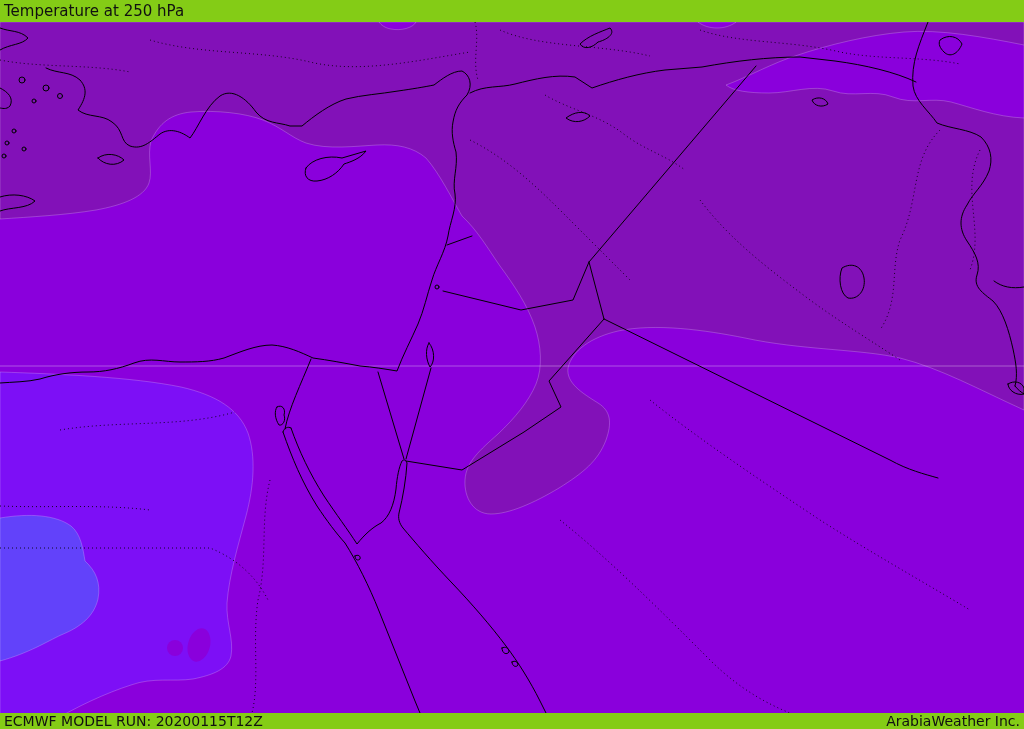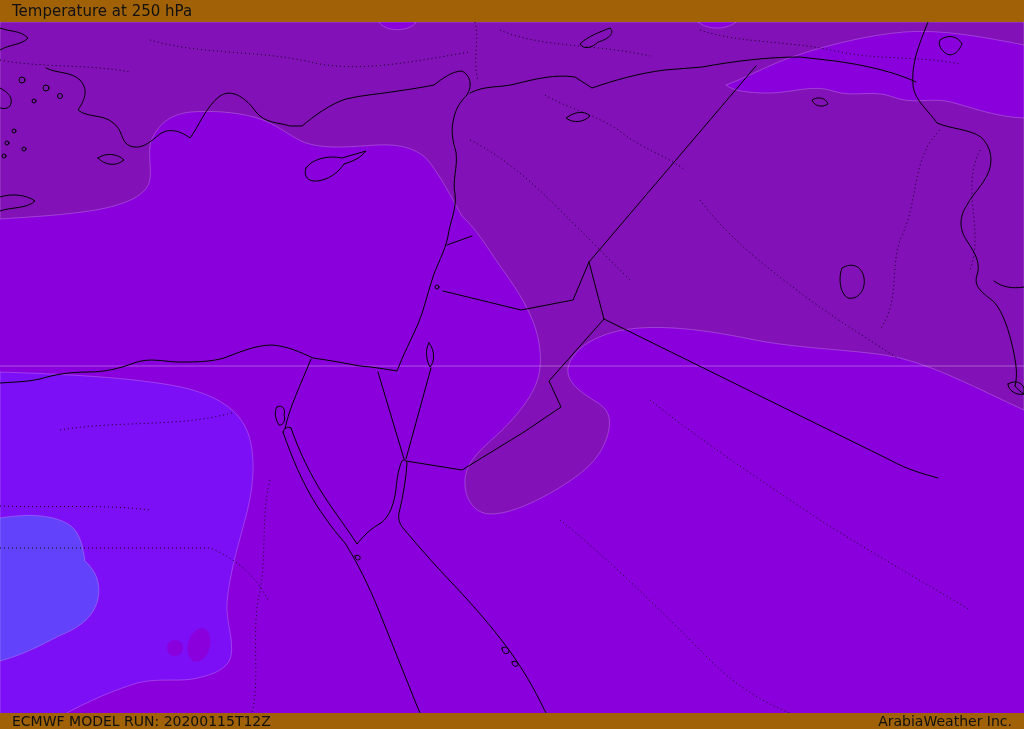--- a/index.html
+++ b/index.html
@@ -1,21 +1,21 @@
 <!DOCTYPE html>
 <html><head>
 <meta charset="utf-8">
 <style>
   html,body{margin:0;padding:0;background:#fff;}
   #app{position:relative;width:1024px;height:729px;overflow:hidden;
        font-family:"DejaVu Sans","Liberation Sans",sans-serif;}
   #map-svg{position:absolute;left:0;top:0;width:1024px;height:729px;display:block;}
-  .bar{position:absolute;left:0;width:1024px;background:#a16207;color:#111;
+  .bar{position:absolute;left:0;width:1024px;background:#84cc16;color:#111;
        display:flex;justify-content:space-between;align-items:center;
-       box-sizing:border-box;padding:0 12px;}
+       box-sizing:border-box;padding:0 4px;}
   #top-bar{top:0;height:22px;font-size:15px;}
   #bottom-bar{top:713px;height:16px;font-size:14px;line-height:16px;}
   .bar span{white-space:nowrap;}
   path,ellipse,circle{vector-effect:non-scaling-stroke;}
   .coast{fill:none;stroke-width:1;stroke-linejoin:round;stroke-linecap:round;}
   .lake{stroke-width:1;fill:none;}
   .admin{fill:none;stroke-width:1;stroke-dasharray:1 3;opacity:.85;}
   .region{stroke:rgba(255,255,255,.22);stroke-width:1;}
 </style>
 </head>

